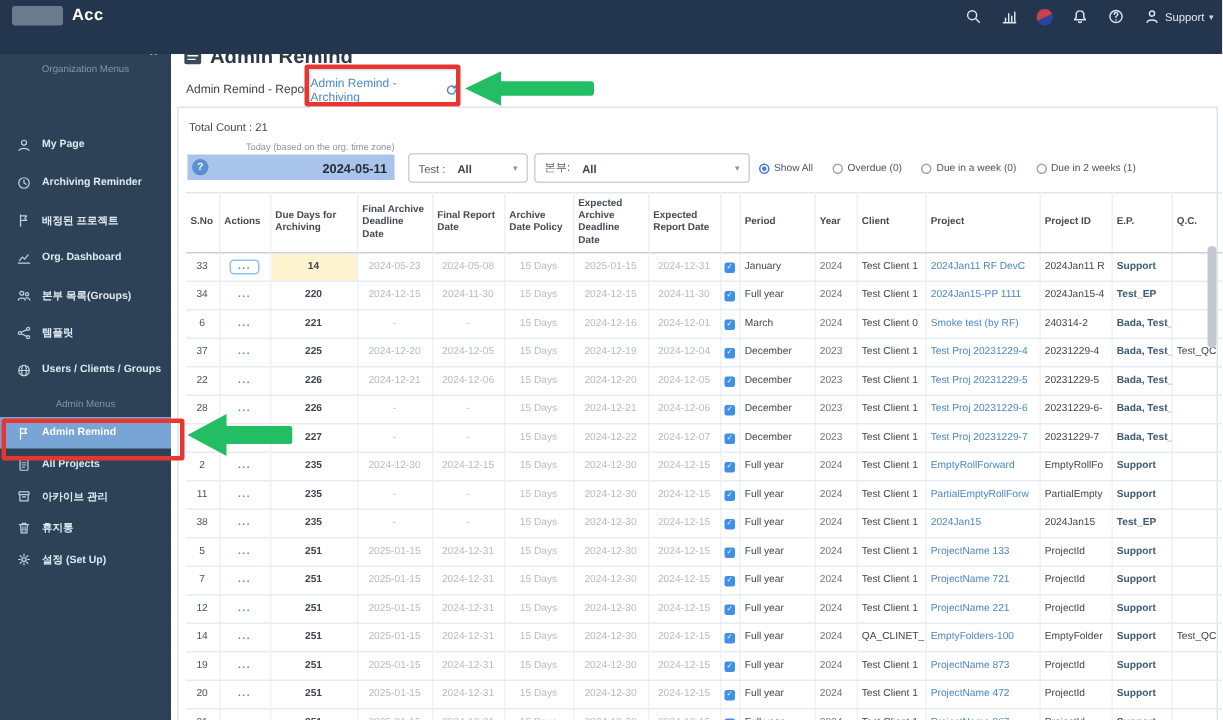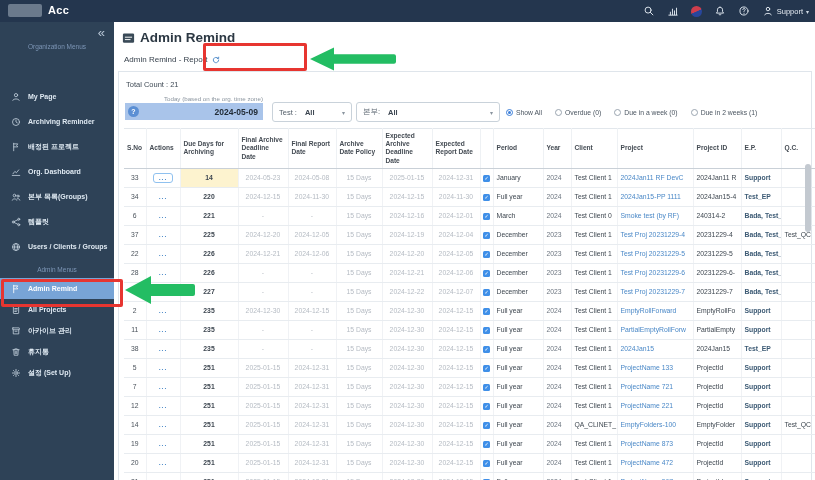--- a/index.html
+++ b/index.html
@@ -1,21 +1,21 @@
 <!DOCTYPE html>
 <html><head>
 <meta charset="utf-8">
 <style>
   *{margin:0;padding:0;box-sizing:border-box;}
   html,body{width:815px;height:480px;overflow:hidden;}
   body{font-family:"Liberation Sans","DejaVu Sans",sans-serif;background:#fff;position:relative;}
   #app{position:absolute;left:0;top:0;width:815px;height:480px;overflow:hidden;background:#fff;}
 
   
-  .header{position:absolute;left:0;top:0;width:815px;height:22px;background:#24364e;z-index:6;}
+  .header{position:absolute;left:0;top:0;width:815px;height:36px;background:#24364e;z-index:6;}
   .logo-redact{position:absolute;left:8px;top:4px;width:34px;height:13px;background:#6b7a8c;border-radius:2px;}
   .logo-text{position:absolute;left:48px;top:4px;font-size:11px;font-weight:bold;color:#fff;letter-spacing:.3px;}
   .hicons{position:absolute;right:6px;top:0;height:22px;display:flex;align-items:center;gap:12px;}
   .hic{display:flex;align-items:center;}
   .hic svg{width:12px;height:12px;fill:none;stroke:#dde5ee;stroke-width:1.3;stroke-linecap:round;stroke-linejoin:round;}
   .kflag{width:11px;height:11px;border-radius:50%;background:linear-gradient(155deg,#cf3e4c 0 49%,#28469c 51% 100%);}
   .support{display:flex;align-items:center;gap:3px;color:#e6ecf3;font-size:7.5px;}
   .support .caret{font-size:6px;color:#cfd9e4;}
 
   
@@ -273,28 +273,36 @@
     </div>
 
     <div class="tab-plain">
       <span>Admin Remind - Report</span>
       <span class="refresh">
         <svg viewBox="0 0 12 12">
             <path d="M10 6a4 4 0 1 1-1.2-2.8M10 1.7v2h-2"></path>
           </svg>
       </span>
     </div>
+    <div class="tab-active">
+      <span>Admin Remind - Archiving</span>
+      <span class="refresh">
+        <svg viewBox="0 0 12 12">
+            <path d="M10 6a4 4 0 1 1-1.2-2.8M10 1.7v2h-2"></path>
+          </svg>
+      </span>
+    </div>
 
     <div class="card"></div>
     <div class="total-count">Total Count : 21</div>
 
     <div class="today-label">Today (based on the org. time zone)</div>
     <div class="today-bar">
       <span class="qmark">?</span>
-      <span class="today-date">2024-05-09</span>
+      <span class="today-date">2024-05-11</span>
     </div>
 
     <div class="select-box" id="year-select">
       <span class="lab">Test :</span>
       <span class="val">All</span>
       <span class="caret">▾</span>
     </div>
     <div class="select-box" id="division-select">
       <span class="lab">본부:</span>
       <span class="val">All</span>

